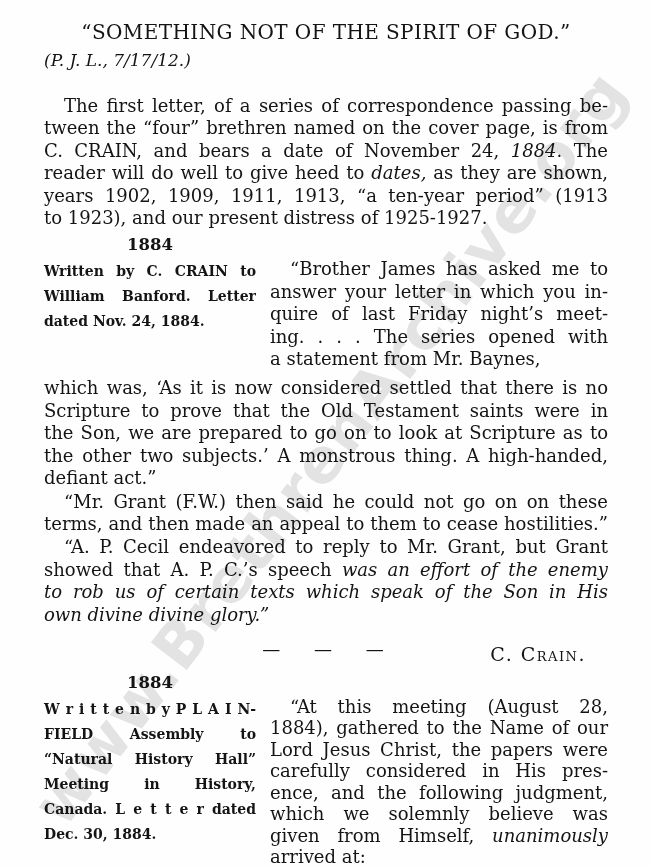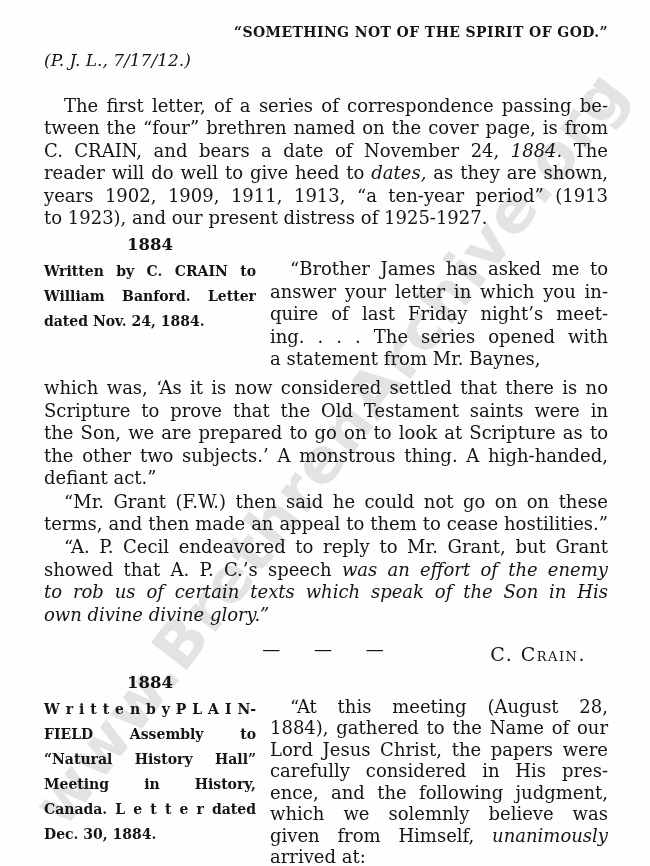--- a/index.html
+++ b/index.html
@@ -13,21 +13,21 @@
   .watermark {
     position:absolute; left:330px; top:448px;
     transform:translate(-50%,-50%) rotate(-52.5deg);
     font-family:"DejaVu Sans", sans-serif;
     font-size:62px; font-weight:bold; letter-spacing:1px;
     color:rgba(90,90,90,0.16); white-space:nowrap; z-index:0;
     user-select:none;
   }
   .content { position:relative; z-index:1; padding:18px 42px 0 44px; box-sizing:border-box; }
   h1.title {
-    margin:0; text-align:right; font-size:14px; font-weight:bold;
+    margin:0; text-align:center; font-size:20px; font-weight:normal;
     letter-spacing:0.4px; line-height:28px; white-space:nowrap;
   }
   .subtitle { text-align:left; font-style:italic; font-size:17px; line-height:22px; margin-top:3px; margin-bottom:17px; }
   .para { font-size:18px; line-height:22.4px;margin-top:24px; }
   .tline { text-align:justify; text-align-last:justify; white-space:nowrap; overflow:visible; }
   .tline.last { text-align-last:left; }
   .force-just .tline.last { text-align-last:justify; }
   .indent .tline:first-child { text-indent:20px; }
   .row { display:flex; justify-content:space-between; align-items:flex-start; margin-top:5px; }
   .sidenote { width:212px; flex:0 0 212px; font-weight:bold; }

